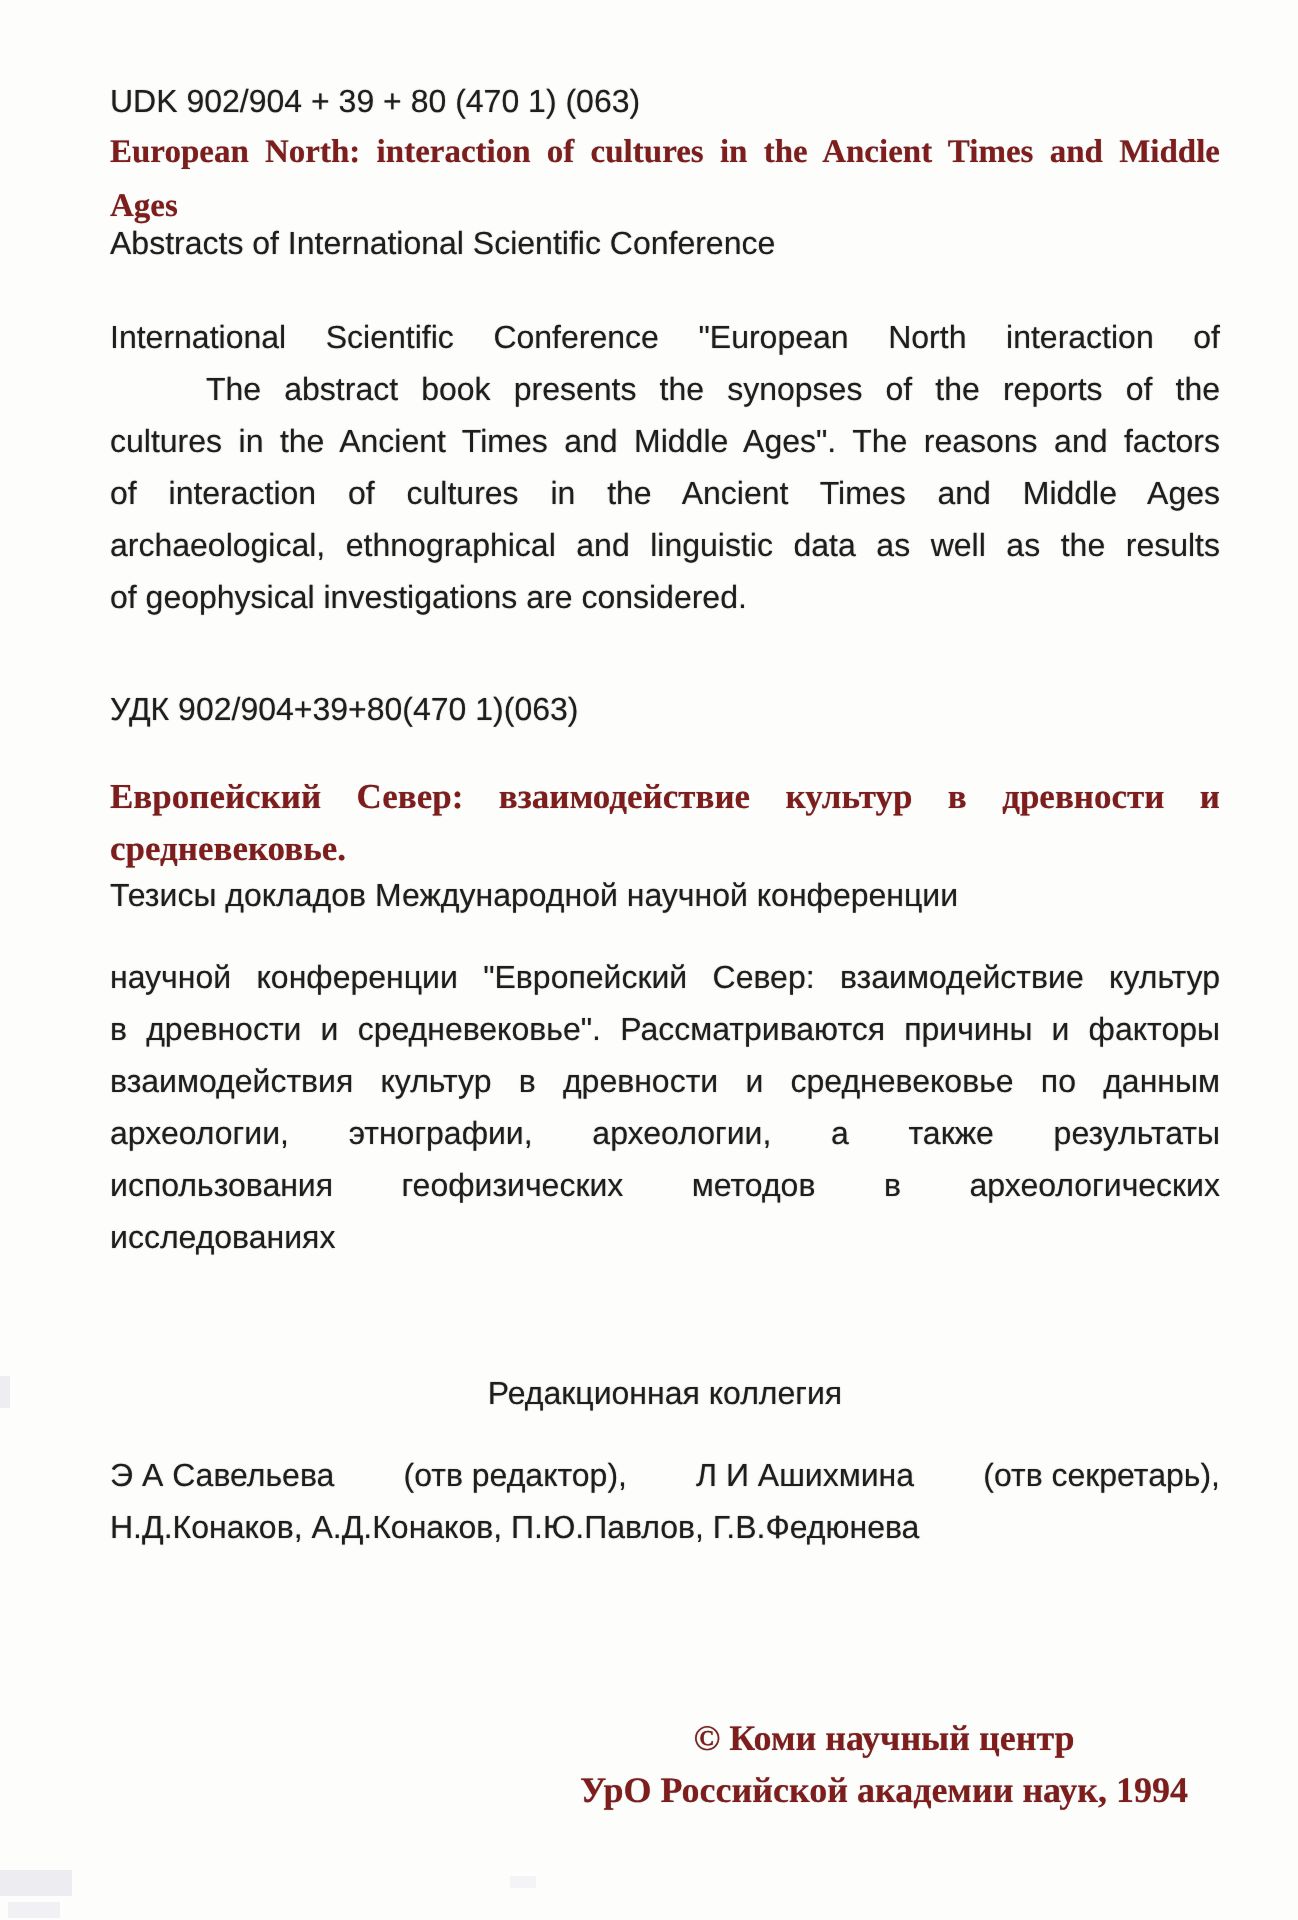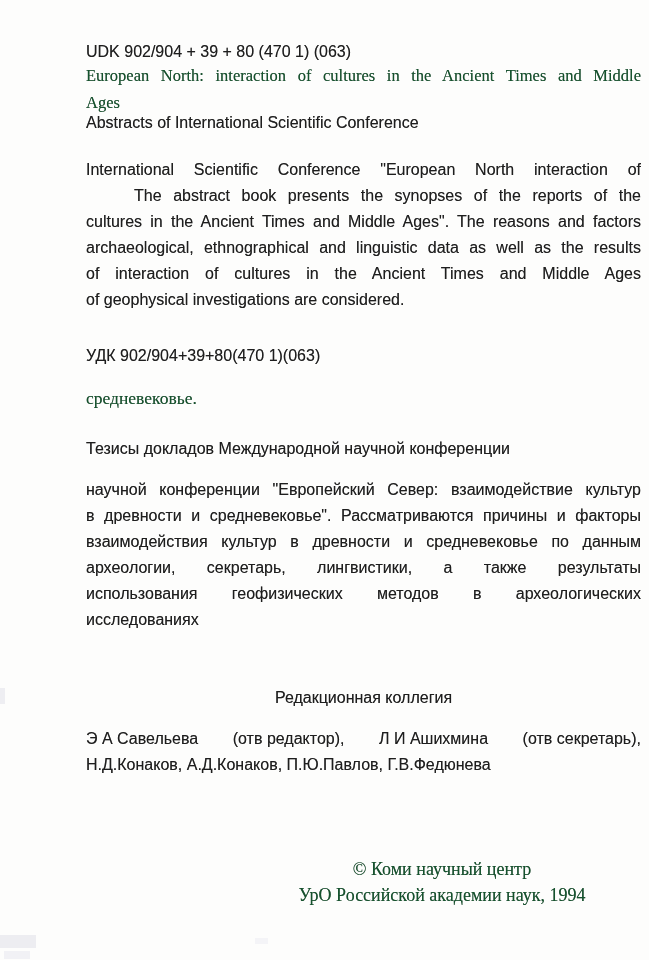--- a/index.html
+++ b/index.html
@@ -9,33 +9,32 @@
     height: 960px;
     margin: 0 auto;
     background: #fdfdfc;
     overflow: hidden;
     color: #1b1b1b;
   }
   .block {
     position: absolute;
     left: 55px;
     width: 555px;
-    margin-left: 31px;
   }
   .sans {
     font-family: "Liberation Sans", sans-serif;
     font-size: 16px;
     line-height: 26px;
     color: #1e1e1e;
     text-shadow: 0 0 0.6px rgba(30,30,30,0.55);
   }
   .serifbold {
     font-family: "Liberation Serif", serif;
-    font-weight: 400;
-    color: #14532d;
+    font-weight: 700;
+    color: #7f1d1d;
     text-shadow: 0 0 0.5px rgba(20,20,20,0.5);
   }
   .title-en { font-size: 16.5px; line-height: 27px; }
   .title-ru { font-size: 17.5px; line-height: 26px; }
   .jline { text-align: justify; text-align-last: justify; }
   .indent { text-indent: 48px; }
   .center { text-align: center; }
   .row-flex { display: flex; justify-content: space-between; }
   .copyright {
     position: absolute;
@@ -59,38 +58,39 @@
     <div class="jline">European North: interaction of cultures in the Ancient Times and Middle</div>
     <div>Ages</div>
   </div>
 
   <div class="block sans" style="top:110px">Abstracts of International Scientific Conference</div>
 
   <div class="block sans" style="top:157px">
     <div class="jline">International Scientific Conference "European North interaction of</div>
     <div class="jline indent">The abstract book presents the synopses of the reports of the</div>
     <div class="jline">cultures in the Ancient Times and Middle Ages". The reasons and factors</div>
+    <div class="jline">of interaction of cultures in the Ancient Times and Middle Ages</div>
     <div class="jline">archaeological, ethnographical and linguistic data as well as the results</div>
-    <div class="jline">of interaction of cultures in the Ancient Times and Middle Ages</div>
     <div>of geophysical investigations are considered.</div>
   </div>
 
   <div class="block sans" style="top:343px">УДК 902/904+39+80(470 1)(063)</div>
 
   <div class="block serifbold title-ru" style="top:385px">
+    <div class="jline">Европейский Север: взаимодействие культур в древности и</div>
     <div>средневековье.</div>
   </div>
 
   <div class="block sans" style="top:436px">Тезисы докладов Международной научной конференции</div>
 
   <div class="block sans" style="top:477px">
     <div class="jline">научной конференции "Европейский Север: взаимодействие культур</div>
     <div class="jline">в древности и средневековье". Рассматриваются причины и факторы</div>
     <div class="jline">взаимодействия культур в древности и средневековье по данным</div>
-    <div class="jline">археологии, секретарь, лингвистики, а также результаты</div>
+    <div class="jline">археологии, этнографии, археологии, а также результаты</div>
     <div class="jline">использования геофизических методов в археологических</div>
     <div>исследованиях</div>
   </div>
 
   <div class="block sans row-flex" style="top:726px">
     <span>Э А Савельева</span>
     <span>(отв редактор),</span>
     <span>Л И Ашихмина</span>
     <span>(отв секретарь),</span>
   </div>

